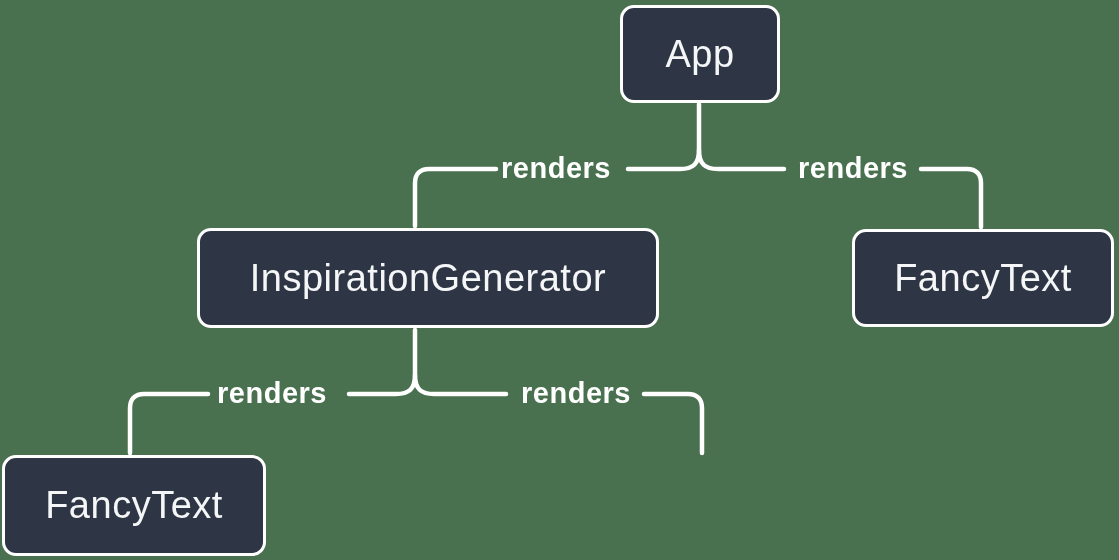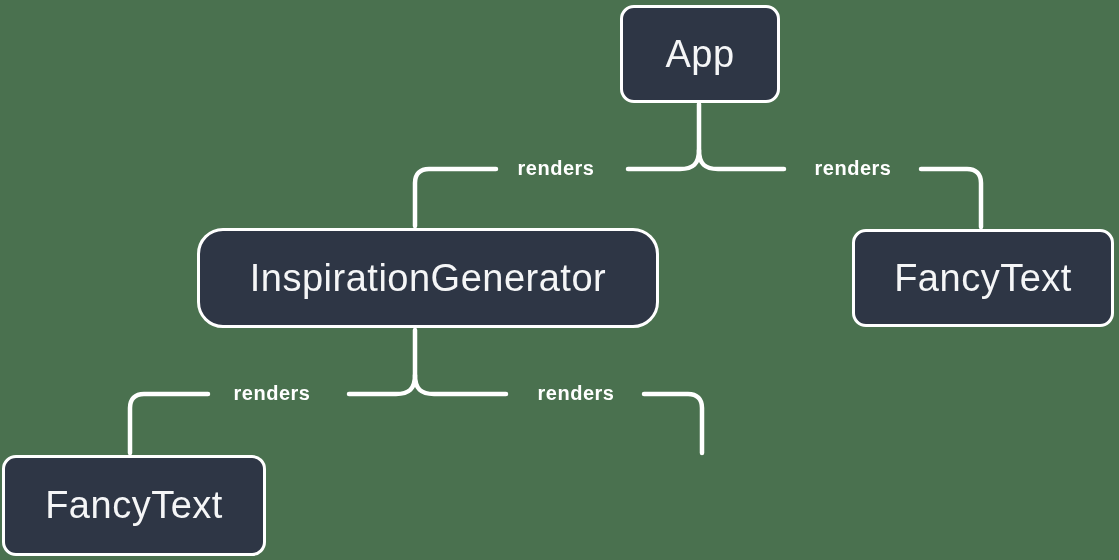--- a/index.html
+++ b/index.html
@@ -38,28 +38,28 @@
     display: flex;
     align-items: center;
     justify-content: center;
     color: #F5F6F7;
     font-size: 38px;
     font-weight: 500;
     letter-spacing: 0.5px;
     white-space: nowrap;
   }
   .node-app                   { left: 620px; top: 5px;   width: 160px; height: 98px;  }
-  .node-inspiration-generator { left: 197px; top: 228px; width: 462px; height: 100px; border-radius: 26px; }
+  .node-inspiration-generator { left: 197px; top: 228px; width: 462px; height: 100px; }
   .node-fancy-text-top        { left: 852px; top: 229px; width: 262px; height: 98px;  }
   .node-fancy-text-bottom     { left: 2px;   top: 455px; width: 264px; height: 101px; }
   .node-copyright             { left: 568px; top: 455px; width: 266px; height: 99px;  }
   .edge-label {
     position: absolute;
     color: #FFFFFF;
-    font-size: 20px;
+    font-size: 29px;
     font-weight: 700;
     letter-spacing: 0.5px;
     text-align: center;
     width: 120px;
     line-height: 32px;
     white-space: nowrap;
   }
   .edge-label-top-left     { left: 496px; top: 152px; }
   .edge-label-top-right    { left: 793px; top: 152px; }
   .edge-label-bottom-left  { left: 212px; top: 377px; }

